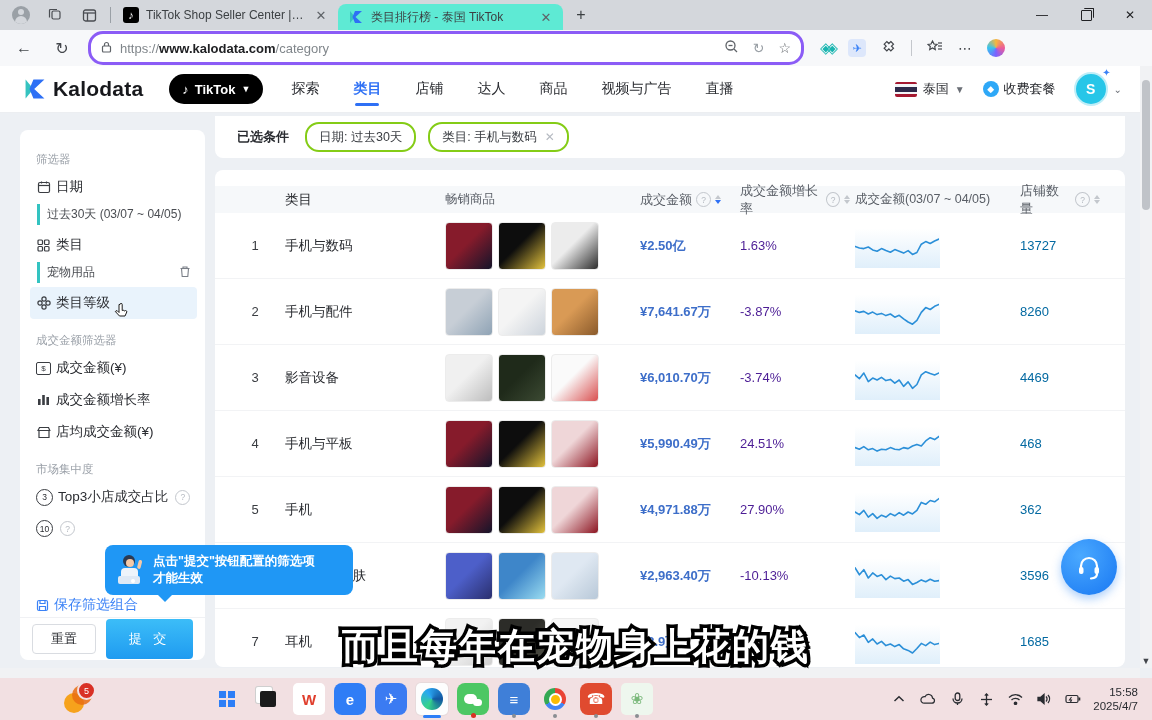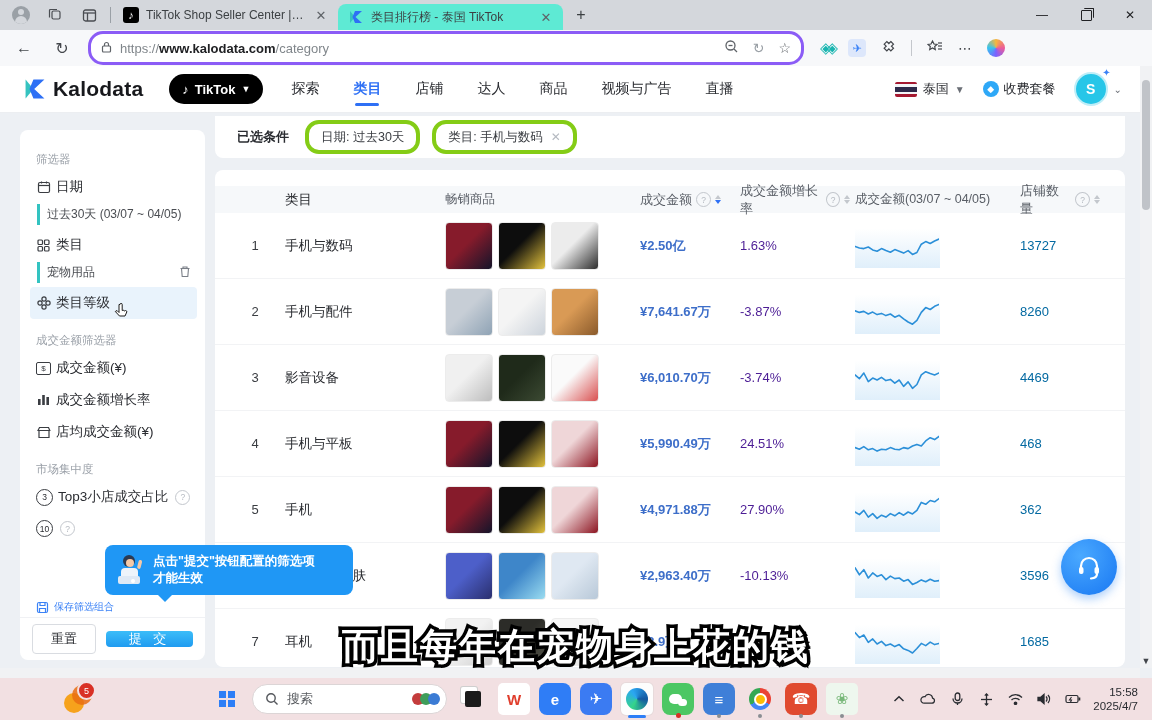--- a/index.html
+++ b/index.html
@@ -68,36 +68,36 @@
   .sb-sec{color:#9aa0a8;font-size:11.5px;margin:14px 0 4px;}
   .sb-row{display:flex;align-items:center;gap:5px;padding:7px 0;cursor:pointer;font-size:13.5px;}
   .sb-row .q{margin-left:2px;}
   .sb-row.hl{background:#e9f3fc;border-radius:4px;margin:0 -6px;padding:7px 6px;position:relative;}
   .sb-val{display:flex;align-items:center;border-left:3px solid #33c3c1;padding:2px 0 2px 7px;margin:1px 0 4px 1px;color:#4a4d52;font-size:12px;}
   .sb-val .trash{margin-left:auto;color:#7a7f87;}
   .ico{width:15px;height:15px;flex:0 0 15px;display:flex;align-items:center;justify-content:center;color:#3a3d42;}
   .numc{width:15px;height:15px;flex:0 0 15px;border:1px solid #3a3d42;border-radius:50%;font-size:8.5px;display:flex;align-items:center;justify-content:center;}
   .qc{width:13px;height:13px;border:1px solid #c3c7cd;color:#b4b9c0;border-radius:50%;font-size:8.5px;display:flex;align-items:center;justify-content:center;}
   .cashbox{width:14px;height:11px;border:1.2px solid #3a3d42;border-radius:2px;font-size:8px;display:flex;align-items:center;justify-content:center;}
-  .save-link{position:absolute;left:16px;bottom:46px;display:flex;align-items:center;gap:5px;color:#3b82f6;font-size:10px;cursor:pointer;white-space:nowrap;}
+  .save-link{position:absolute;left:16px;bottom:46px;display:flex;align-items:center;gap:5px;color:#3b82f6;font-size:14px;cursor:pointer;white-space:nowrap;}
   .sb-foot{position:absolute;left:0;right:0;bottom:0;height:42px;border-top:1px solid #f0f1f4;display:flex;align-items:center;gap:10px;padding:0 12px;}
   .btn-reset{width:62px;height:28px;border:1px solid #d9dce1;border-radius:4px;background:#fff;color:#2a2c31;font-size:13px;display:flex;align-items:center;justify-content:center;cursor:pointer;}
-  .btn-submit{flex:1;height:16px;border:none;border-radius:4px;background:linear-gradient(180deg,#3cbdf8,#1f9bf0);color:#fff;font-size:13px;letter-spacing:4px;display:flex;align-items:center;justify-content:center;cursor:pointer;}
+  .btn-submit{flex:1;height:40px;border:none;border-radius:4px;background:linear-gradient(180deg,#3cbdf8,#1f9bf0);color:#fff;font-size:13px;letter-spacing:4px;display:flex;align-items:center;justify-content:center;cursor:pointer;}
   .cursor-hand{position:absolute;left:84px;top:16px;font-size:14px;color:#fff;text-shadow:0 0 1px #000, 1px 1px 1px #000;}
 
   .tooltip{position:absolute;left:105px;top:433px;width:248px;height:50px;background:#1f97f5;border-radius:8px;z-index:40;color:#fff;display:flex;align-items:center;}
   .tooltip:after{content:"";position:absolute;left:52px;bottom:-7px;border:8px solid transparent;border-top-color:#1f97f5;border-bottom:none;}
   .tt-ill{width:44px;height:44px;margin-left:4px;flex:0 0 44px;}
   .tt-text{font-size:12.5px;font-weight:bold;line-height:17px;}
 
   .main{position:absolute;left:215px;right:27px;top:0;bottom:0;}
   .filtercard{position:absolute;left:0;right:0;top:4px;height:42px;background:#fff;border-radius:0 0 8px 8px;display:flex;align-items:center;padding-left:22px;box-sizing:border-box;}
   .fc-label{font-size:13px;font-weight:bold;color:#2a2c31;margin-right:16px;}
   .chips{display:flex;gap:12px;}
-  .chip{height:26px;border:4px solid #84cc16;border-radius:14px;display:flex;align-items:center;padding:0 12px;font-size:12.5px;color:#3a3d42;background:#fff;gap:8px;}
+  .chip{height:26px;border:2px solid #84cc16;border-radius:14px;display:flex;align-items:center;padding:0 12px;font-size:12.5px;color:#3a3d42;background:#fff;gap:8px;}
   .chip .x{color:#b4b9c0;font-size:12px;cursor:pointer;}
 
   .tablecard{position:absolute;left:0;right:0;top:58px;height:497px;background:#fff;border-radius:8px;overflow:hidden;}
   .thead{display:flex;align-items:center;height:27px;margin-top:16px;background:#f6f8fa;font-size:12.5px;color:#595e66;}
   .trow{display:flex;align-items:center;height:65px;border-bottom:1px solid #f2f3f5;cursor:pointer;}
   .c-rank{width:36px;margin-left:22px;text-align:center;font-size:13px;color:#3a3d42;}
   .c-cat{width:150px;margin-left:12px;font-size:13.5px;color:#2a2c31;}
   .c-thumbs{width:185px;margin-left:10px;display:flex;gap:5px;}
   .c-amt{width:95px;margin-left:10px;font-size:13px;color:#3d6ec9;font-weight:bold;}
   .c-gro{width:110px;margin-left:5px;font-size:13px;color:#4c1d95;}
@@ -639,32 +639,20 @@
       <span class="badge5">5</span>
     </div>
     <div class="tk-start">
       <span class="winlogo">
           <i></i>
           <i></i>
           <i></i>
           <i></i>
         </span>
     </div>
-    <div class="tk-search">
-      <svg width="14" height="14" viewBox="0 0 14 14" fill="none" stroke="#55585d" stroke-width="1.4">
-          <circle cx="6" cy="6" r="4.2"></circle>
-          <line x1="9.2" y1="9.2" x2="12.5" y2="12.5"></line>
-        </svg>
-      <span>搜索</span>
-      <span class="srch-deco">
-        <i style="background:#c43c3c;"></i>
-          <i style="background:#3f9d5a;"></i>
-          <i style="background:#3b7bd4;"></i>
-      </span>
-    </div>
     <div class="tk-icons" id="tk-icons">
         <div class="tkic">
           <span style="width:16px;height:16px;background:#1b1b1b;display:inline-block;border-radius:2px;box-shadow:-4px -4px 0 #fff,-4px -4px 0 1px #cfcfcf;"></span>
         </div>
         <div class="tkic" style="background: rgb(255, 255, 255); color: rgb(224, 62, 45);">W</div>
         <div class="tkic" style="background: rgb(47, 125, 246); color: rgb(255, 255, 255); border-radius: 8px;">e</div>
         <div class="tkic" style="background: rgb(59, 123, 242); color: rgb(255, 255, 255); border-radius: 8px;">✈</div>
         <div class="tkic active-win">
           <span style="width:22px;height:22px;border-radius:50%;background:conic-gradient(from 210deg,#35d48a,#2aa7f2,#1256a0,#35d48a);display:inline-block;"></span>
         </div>

